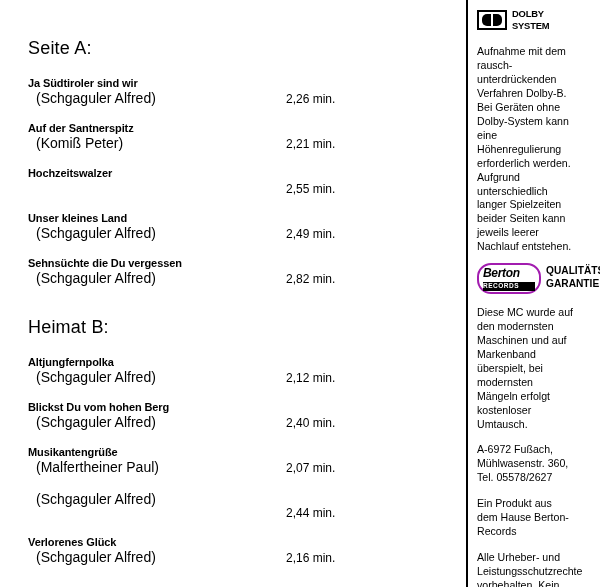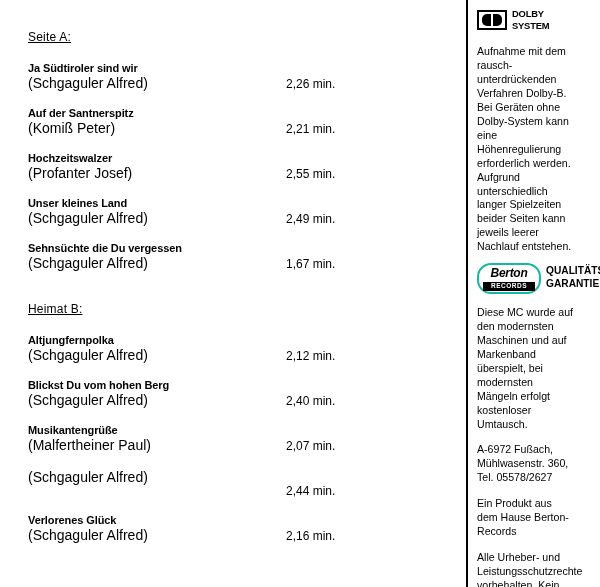--- a/index.html
+++ b/index.html
@@ -24,44 +24,44 @@
   .left-panel {
     position: absolute;
     left: 0;
     top: 0;
     width: 466px;
     height: 587px;
     box-sizing: border-box;
     padding: 30px 0 0 28px;
   }
   .side-heading {
-    font-size: 12px;
+    font-size: 18px;
     font-weight: 400;
     letter-spacing: .2px;
-    margin: 0 0 18px 0;
-    text-decoration: underline;
+    margin: 8px 0 18px 0;
   }
   .side-b-heading {
     margin-top: 26px;
   }
   .track {
     position: relative;
     margin-bottom: 11px;
     min-height: 34px;
   }
   .track-title {
     font-size: 11px;
     font-weight: bold;
     line-height: 1.18;
     letter-spacing: -0.1px;
   }
   .track-artist {
     font-size: 14px;
     font-weight: 400;
     line-height: 1.2;
+    margin-left: 8px;
   }
   .track-time {
     position: absolute;
     left: 258px;
     top: 15px;
     font-size: 12px;
     font-weight: 400;
     white-space: nowrap;
   }
   
@@ -108,24 +108,24 @@
   .para {
     margin: 12px 0 9px 0;
   }
   .berton-row {
     display: flex;
     align-items: flex-start;
     gap: 5px;
     margin: 4px 0 7px 0;
   }
   .berton-logo {
-    border: 2px solid #14b8a6;
+    border: 2px solid #a21caf;
     border-radius: 14px;
     padding: 2px 4px 1px 4px;
-    text-align: center;
+    text-align: left;
     min-width: 52px;
   }
   .berton-name {
     font-size: 12px;
     font-weight: bold;
     font-style: italic;
     letter-spacing: -0.3px;
     line-height: 1;
   }
   .berton-sub {
@@ -159,32 +159,31 @@
       <div class="track-artist">(Schgaguler Alfred)</div>
       <div class="track-time">2,26 min.</div>
     </div>
     <div class="track">
       <div class="track-title">Auf der Santnerspitz</div>
       <div class="track-artist">(Komiß Peter)</div>
       <div class="track-time">2,21 min.</div>
     </div>
     <div class="track">
       <div class="track-title">Hochzeitswalzer</div>
-      <div class="track-artist">(Profanter Josef)</div>
       <div class="track-time">2,55 min.</div>
     </div>
     <div class="track">
       <div class="track-title">Unser kleines Land</div>
       <div class="track-artist">(Schgaguler Alfred)</div>
       <div class="track-time">2,49 min.</div>
     </div>
     <div class="track">
       <div class="track-title">Sehnsüchte die Du vergessen</div>
       <div class="track-artist">(Schgaguler Alfred)</div>
-      <div class="track-time">1,67 min.</div>
+      <div class="track-time">2,82 min.</div>
     </div>
 
     <div class="side-heading side-b-heading">Heimat B:</div>
 
     <div class="track">
       <div class="track-title">Altjungfernpolka</div>
       <div class="track-artist">(Schgaguler Alfred)</div>
       <div class="track-time">2,12 min.</div>
     </div>
     <div class="track">

